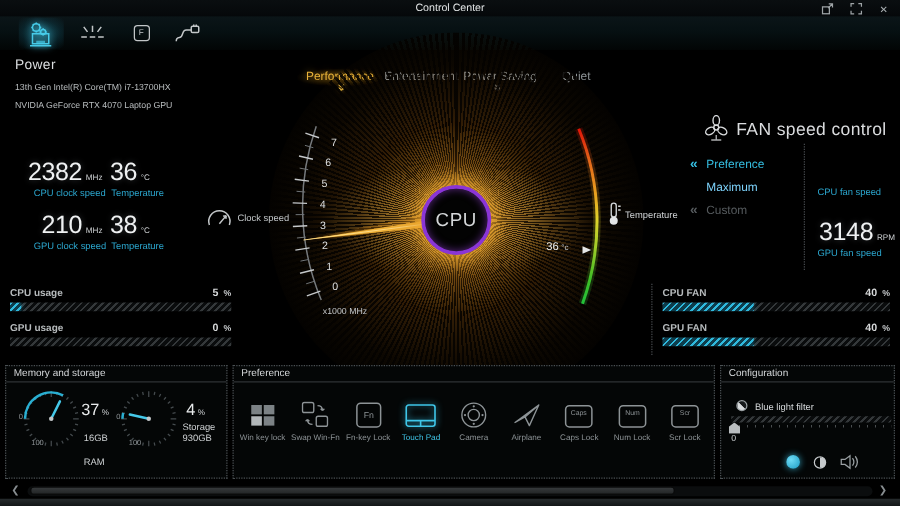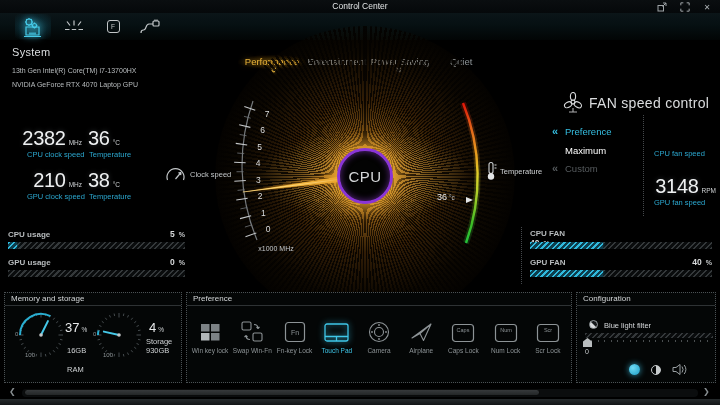--- a/index.html
+++ b/index.html
@@ -57,21 +57,21 @@
 
   
   .bl{display:flex;justify-content:space-between;align-items:baseline;font-size:8px;color:#b6babc;font-weight:bold;}
   .bv{font-size:8.5px;color:#d8dadb;}
   .bv .pct{font-size:7px;margin-left:4px;color:#c6c9cb;}
   .bar{height:7px;background:repeating-linear-gradient(135deg,#34383a 0 1.5px,#0a0c0d 1.5px 4px);overflow:hidden;}
   .bar .fill{height:100%;width:0;background:repeating-linear-gradient(135deg,#2fb9dd 0 1.5px,#0e3d4c 1.5px 4px);
              box-shadow:0 0 5px rgba(47,185,221,.45);}
   #bl-cpu-usage{left:8px;top:229px;width:177px;} #bar-cpu-usage{left:8px;top:242px;width:177px;}
   #bl-gpu-usage{left:8px;top:257px;width:177px;} #bar-gpu-usage{left:8px;top:270px;width:177px;}
-  #bl-cpu-fan{left:530px;top:229px;width:182px;flex-direction:column;} #bar-cpu-fan{left:530px;top:242px;width:182px;}
+  #bl-cpu-fan{left:530px;top:229px;width:182px;} #bar-cpu-fan{left:530px;top:242px;width:182px;}
   #bl-gpu-fan{left:530px;top:257px;width:182px;} #bar-gpu-fan{left:530px;top:270px;width:182px;}
   .vdot{border-left:1px dotted #45494c;width:0;}
   #sep-usage{left:521px;top:227px;height:57px;}
   #sep-fan{left:643px;top:115px;height:101px;}
 
   
   #burst{left:215px;top:26px;width:300px;height:300px;border-radius:50%;pointer-events:none;
     background:
       repeating-conic-gradient(rgba(4,2,0,.85) 0deg .9deg, rgba(4,2,0,0) .9deg 1.9deg),
       radial-gradient(ellipse 150px 62px at center, rgba(255,205,90,.55), transparent 72%),
@@ -90,21 +90,21 @@
   #thermo-caption{left:485px;top:161px;display:flex;align-items:center;}
   #thermo-caption span{font-size:7.5px;color:#cfd2d4;margin-left:3px;}
 
   
   #fan-head{left:562px;top:92px;display:flex;align-items:center;}
   #fan-head span{font-size:14px;color:#dadcde;letter-spacing:.3px;margin-left:5px;}
   .mode{display:flex;align-items:center;height:16px;cursor:default;}
   .mode .chev{font-size:11px;font-weight:bold;width:13px;}
   .mode .mlabel{font-size:9.5px;}
   #mode-auto{left:552px;top:123px;color:#35bfe2;}
-  #mode-max{left:552px;top:142px;color:#ffffff;}
+  #mode-max{left:552px;top:142px;color:#7dd3fc;}
   #mode-custom{left:552px;top:160px;color:#565b5e;}
   #fan-cpu-val{left:630px;top:126px;width:86px;justify-content:flex-end;}
   #fan-cpu-lab{left:654px;top:149px;}
   #fan-gpu-val{left:630px;top:175px;width:86px;justify-content:flex-end;}
   #fan-gpu-lab{left:654px;top:198px;}
 
   
   .panel{border:1px dotted #4b5154;background:#040606;}
   .ptitle{height:13px;border-bottom:1px solid #2e3234;font-size:8px;line-height:12px;padding-left:6px;color:#d4d7d9;}
   #panel-memory{left:4px;top:292px;width:178px;height:91px;}
@@ -210,21 +210,21 @@
     </svg>
   </div>
 
   <div class="abs tab" id="tab-performance">Performance</div>
   <div class="abs tab" id="tab-entertainment">Entertainment</div>
   <div class="abs tab" id="tab-power">Power Saving</div>
   <div class="abs tab" id="tab-quiet">Quiet</div>
   <div class="abs dblchev" id="chev-perf">«</div>
   <div class="abs dblchev" id="chev-power">«</div>
 
-  <div class="abs" id="sys-title">System</div>
+  <div class="abs" id="sys-title">Power</div>
   <div class="abs" id="sys-cpu">13th Gen Intel(R) Core(TM) i7-13700HX</div>
   <div class="abs" id="sys-gpu">NVIDIA GeForce RTX 4070 Laptop GPU</div>
 
   <div class="abs" id="burst"></div>
   <svg class="abs" id="speedo" width="280" height="175" viewBox="0 0 280 175">
     <defs>
       <linearGradient id="tempGrad" x1="0" y1="0" x2="0" y2="1">
         <stop offset="0%" stop-color="#e01407"></stop>
           <stop offset="18%" stop-color="#e2641a"></stop>
         <stop offset="38%" stop-color="#e8a31f"></stop>

